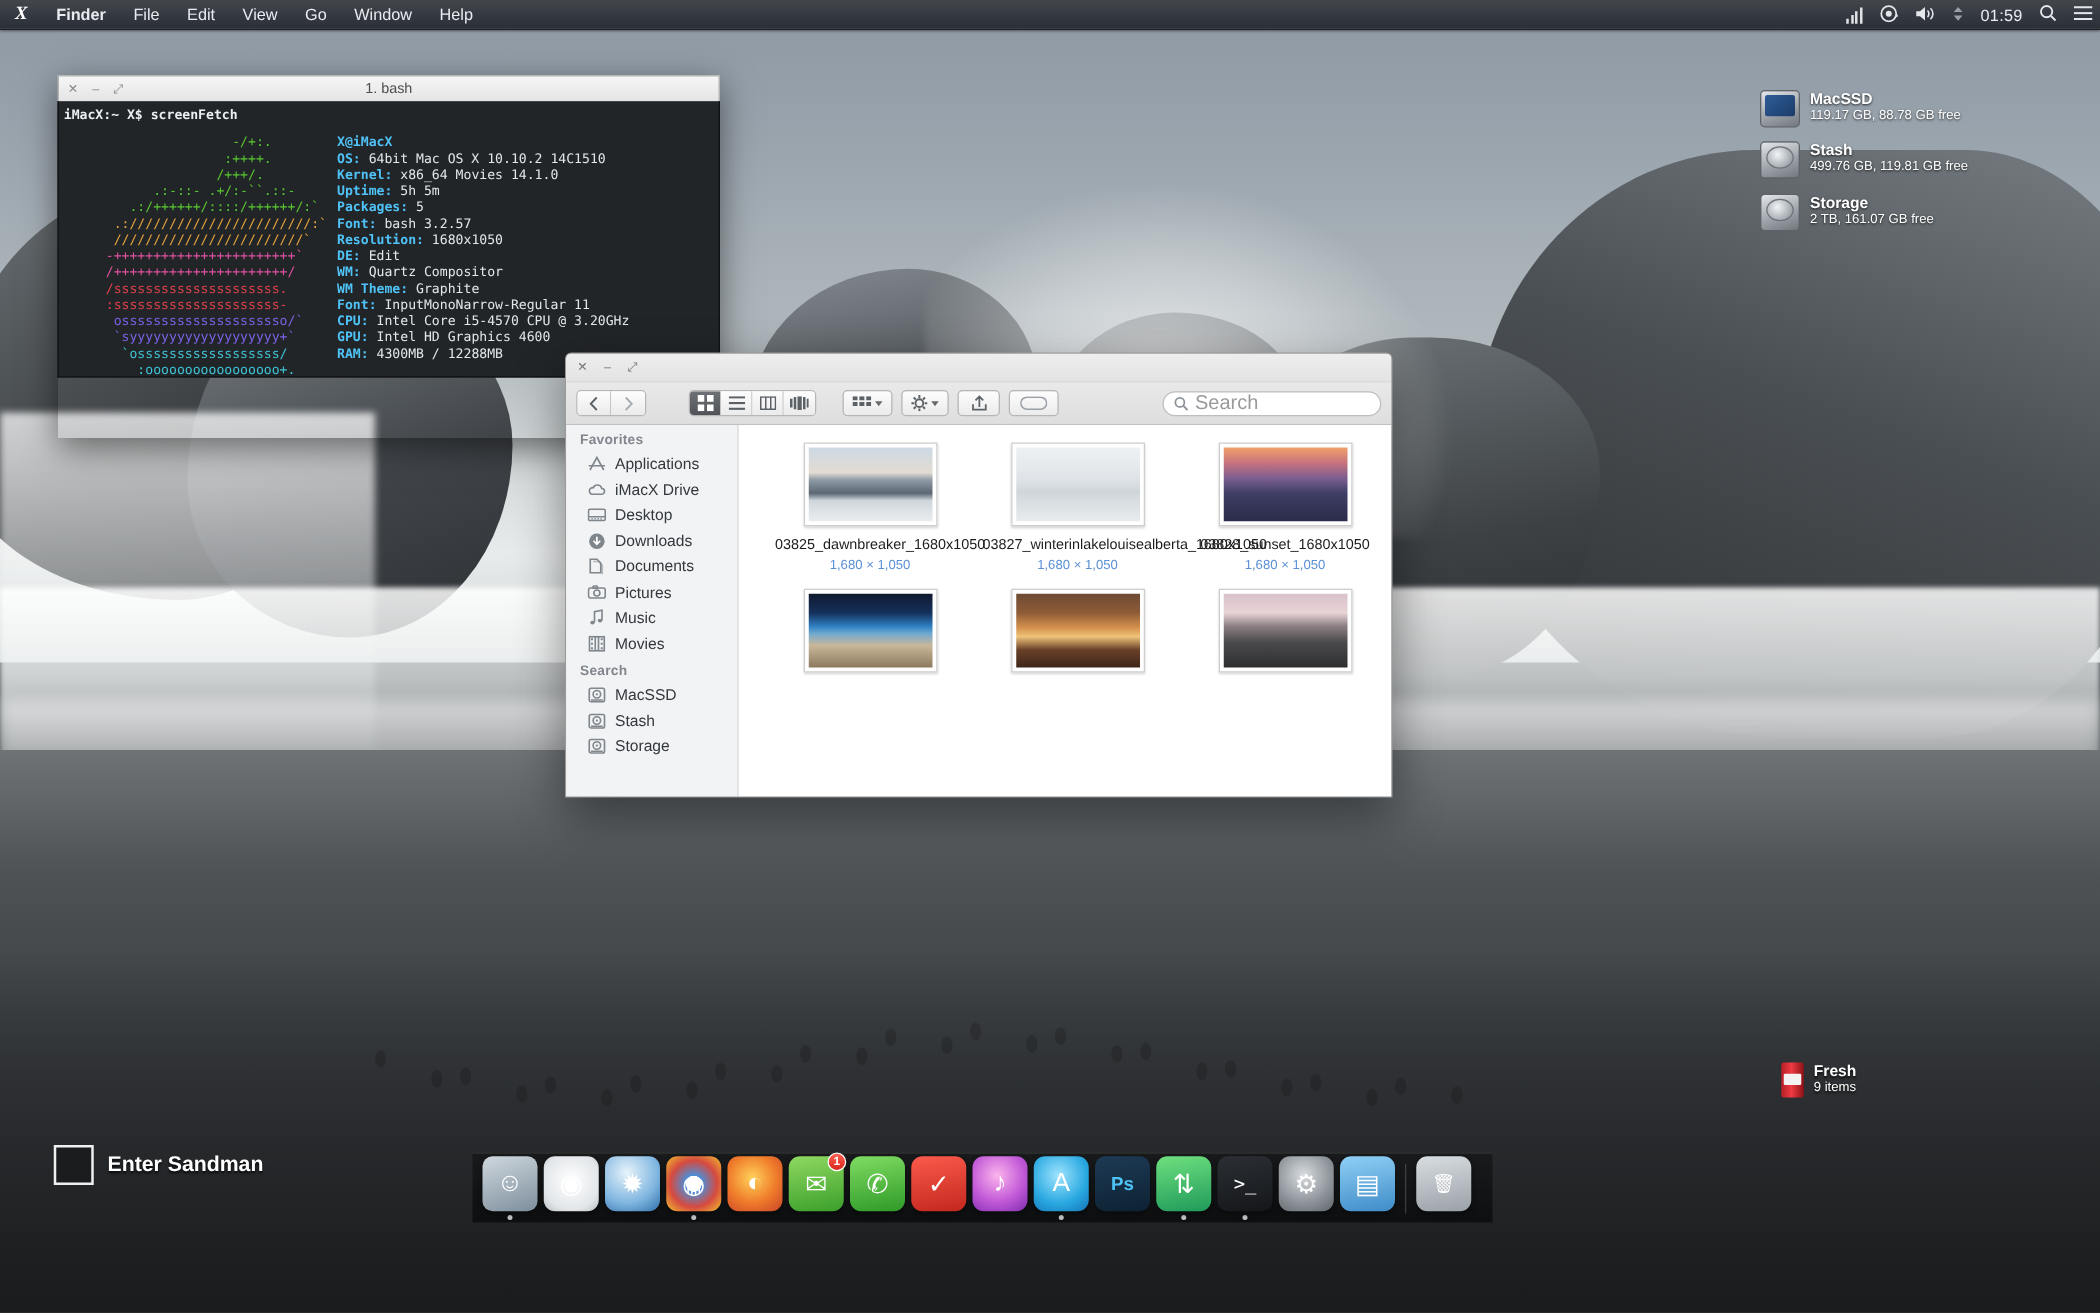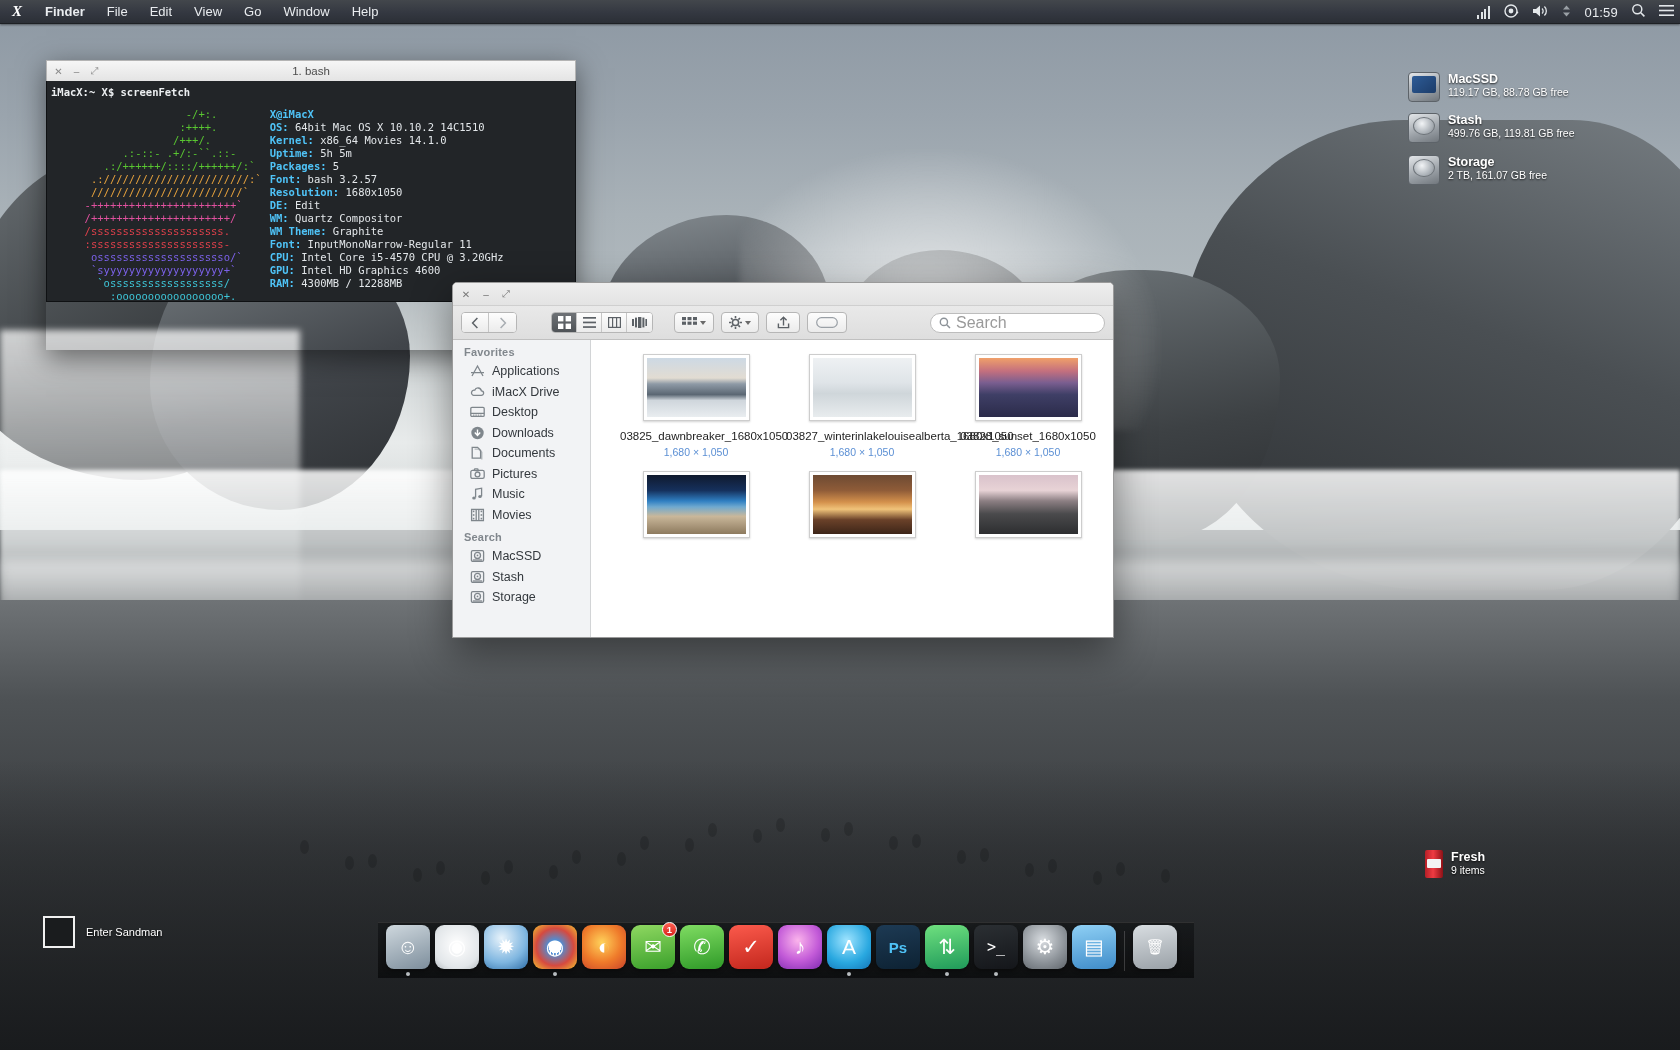--- a/index.html
+++ b/index.html
@@ -250,21 +250,21 @@
     content:""; position:absolute; left:2px; top:9px; width:14px; height:9px;
     background:#f3f3f3; border-radius:1px;
   }
 
   
   #sandman {
     position:absolute; left:43px; top:916px; display:flex; align-items:center; gap:11px; z-index:10;
     color:#fff; text-shadow:0 1px 2px rgba(0,0,0,.85);
   }
   #sandman .sq { width:32px; height:32px; background:#1a1c1e; border:2px solid #f0f0f0; }
-  #sandman .lbl { font-size:11px; font-weight:normal; }
+  #sandman .lbl { font-size:17px; font-weight:bold; }
 
   
   #dock {
     position:absolute; left:378px; top:922px; width:816px; height:56px;
     background:linear-gradient(180deg,rgba(22,24,26,.88),rgba(12,13,14,.93));
     border-top:1px solid rgba(255,255,255,.14);
     display:flex; align-items:center; gap:5px; padding:0 8px; z-index:40;
   }
   .dock-ico {
     width:44px; height:44px; border-radius:9px; position:relative; flex:0 0 44px;

